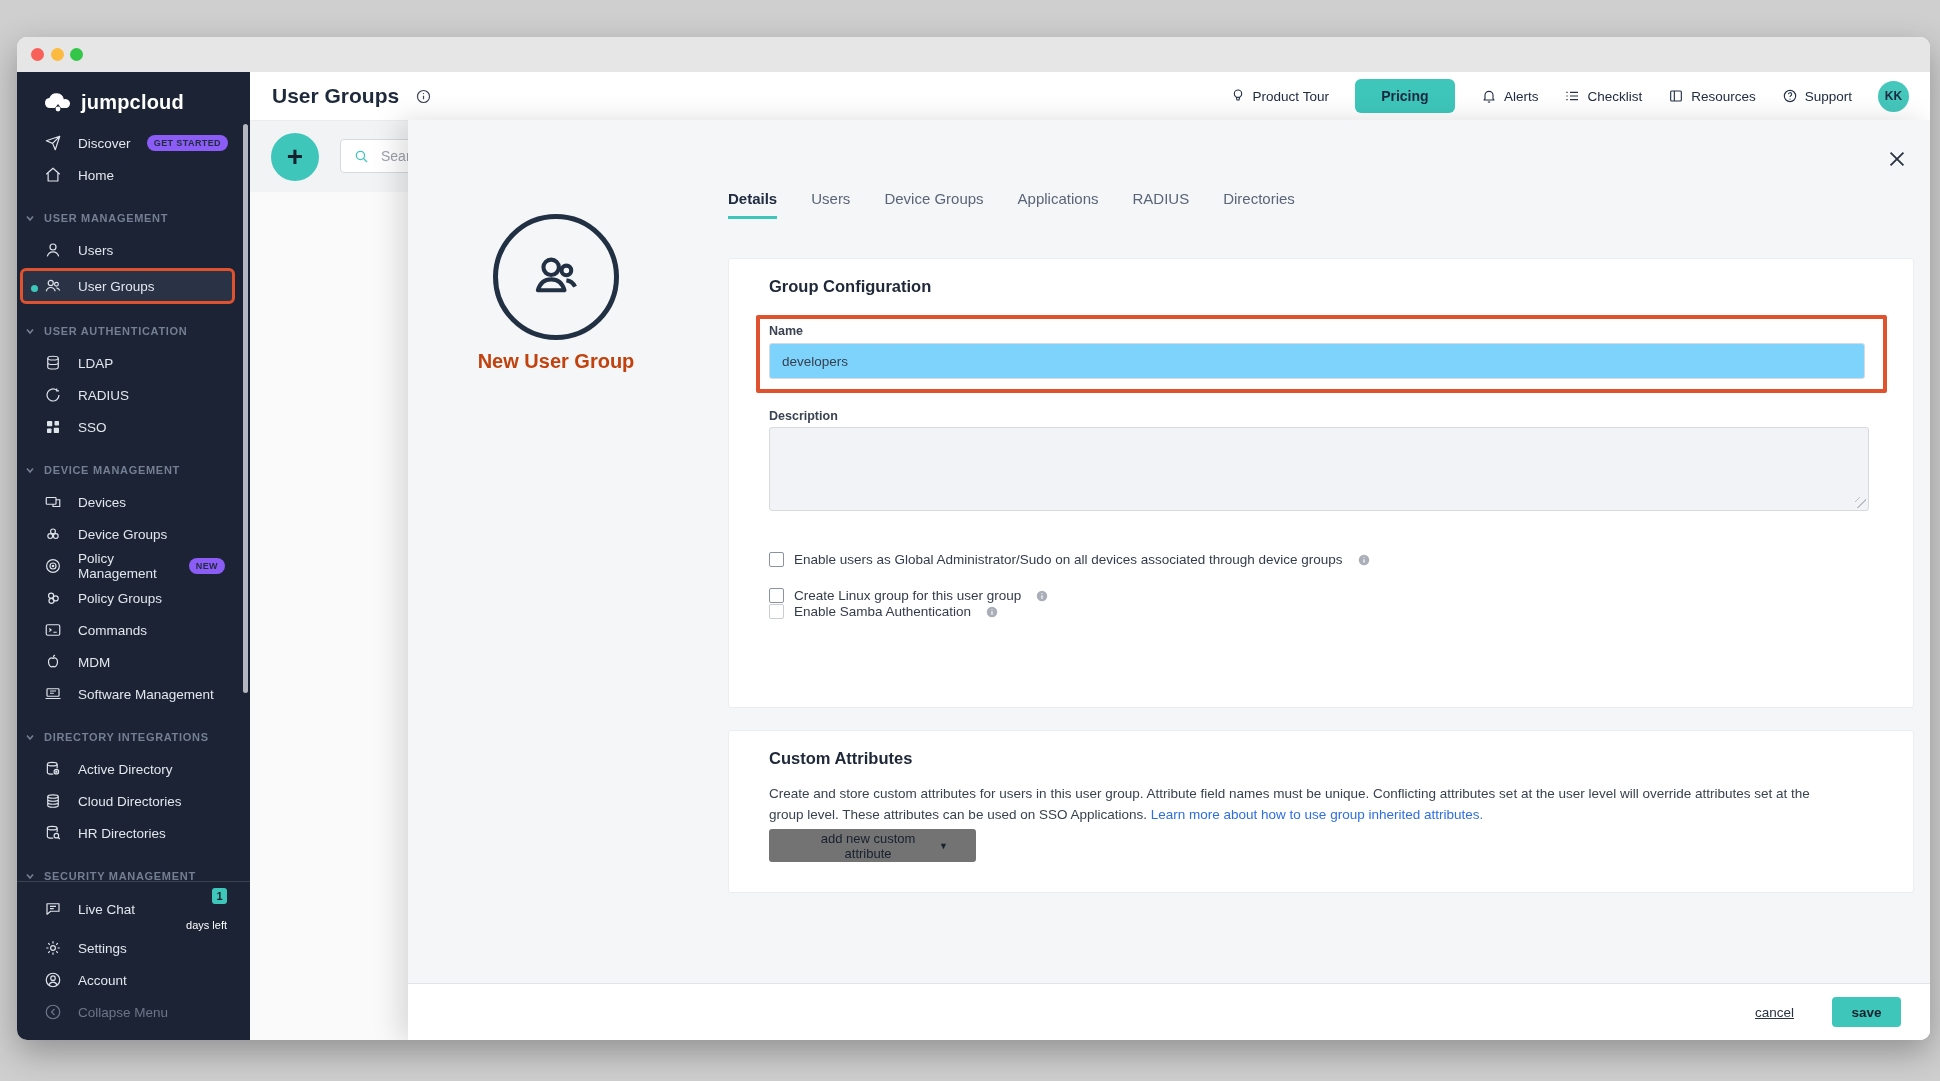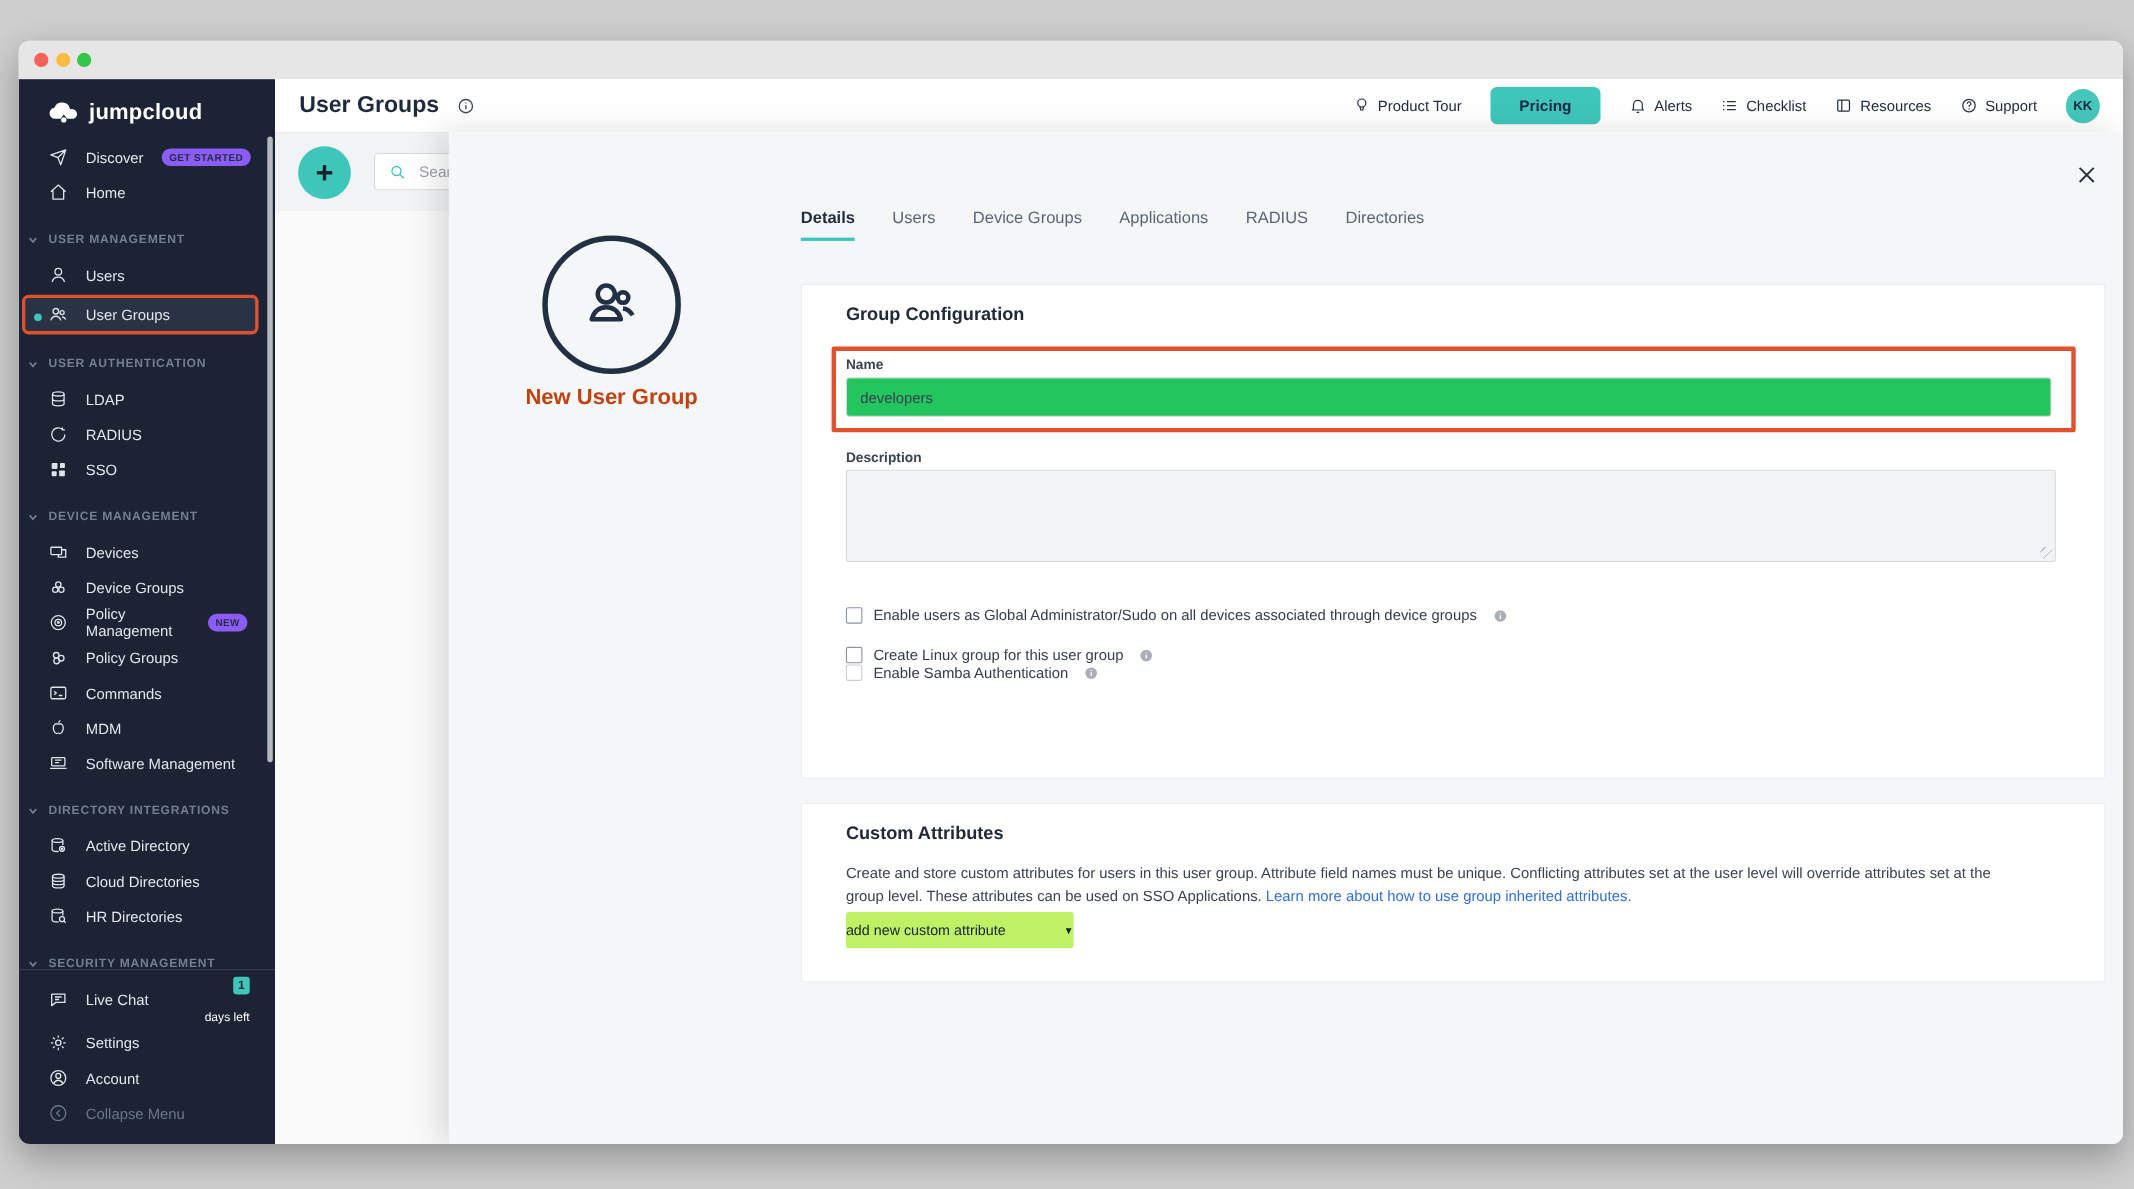--- a/index.html
+++ b/index.html
@@ -56,33 +56,33 @@
   .tabs{position:absolute;left:320px;top:70px;display:flex;gap:34px;}
   .tab{font-size:15px;font-weight:500;color:#5a6578;padding-bottom:9px;cursor:pointer;}
   .tab.active{color:#202c40;font-weight:bold;border-bottom:3px solid #3ec6bb;}
   .card{position:absolute;left:320px;width:1186px;background:#fff;border:1px solid #ecedf0;border-radius:3px;box-sizing:border-box;}
   .card1{top:138px;height:450px;}
   .card2{top:610px;height:163px;}
   .card-heading{position:absolute;left:40px;top:18px;font-size:16.5px;font-weight:bold;color:#20293a;}
   .red-box{position:absolute;left:27px;top:56px;width:1131px;height:78px;border:4px solid #e0512d;border-radius:2px;box-sizing:border-box;}
   .field-label{font-size:12.5px;font-weight:bold;color:#3a4352;}
   .red-box .field-label{position:absolute;left:9px;top:5px;}
-  .name-input{position:absolute;left:9px;top:24px;width:1096px;height:36px;background:#22c55e;border:1px solid #d8dade;border-radius:3px;padding-left:12px;font-size:13.5px;color:#37404f;box-sizing:border-box;font-family:inherit;outline:none;}
+  .name-input{position:absolute;left:9px;top:24px;width:1096px;height:36px;background:#7dd3fc;border:1px solid #d8dade;border-radius:3px;padding-left:12px;font-size:13.5px;color:#37404f;box-sizing:border-box;font-family:inherit;outline:none;}
   .desc-label{position:absolute;left:40px;top:150px;}
   .desc-area{position:absolute;left:40px;top:168px;width:1100px;height:84px;background:#f2f3f6;border:1px solid #d8dade;border-radius:3px;box-sizing:border-box;resize:none;font-family:inherit;outline:none;}
   .resize-grip{position:absolute;left:1126px;top:238px;width:11px;height:11px;background:
     repeating-linear-gradient(135deg,transparent 0 3px,#b9bdc6 3px 4px,transparent 4px 6px);cursor:nwse-resize;}
   .cb-row{position:absolute;left:40px;display:flex;align-items:center;gap:10px;}
   .cb-box{width:15px;height:15px;border:1.5px solid #8b93a1;border-radius:2px;background:#fff;cursor:pointer;box-sizing:border-box;}
   .cb-box.disabled{border-color:#c9cdd5;cursor:default;}
   .cb-label{font-size:13.5px;color:#333c4c;white-space:nowrap;text-align:right;}
   .info-icn{display:inline-flex;color:#a9aeb8;margin-left:4px;cursor:pointer;}
   .ca-para{position:absolute;left:40px;top:52px;font-size:13.5px;color:#39424f;line-height:21px;white-space:nowrap;}
   .ca-link{color:#2f6ede;font-weight:500;cursor:pointer;}
-  .ca-btn{position:absolute;left:40px;top:98px;width:207px;height:33px;background:#bef264;border:none;border-radius:3px;display:flex;align-items:center;justify-content:space-between;padding:0 0;cursor:pointer;font-family:inherit;}
+  .ca-btn{position:absolute;left:40px;top:98px;width:207px;height:33px;background:#737373;border:none;border-radius:3px;display:flex;align-items:center;justify-content:space-between;padding:0 28px;cursor:pointer;font-family:inherit;}
   .ca-btn-label{font-size:13px;color:#17202e;}
   .ca-caret{color:#17202e;font-size:9px;}
   .modal-footer{position:absolute;left:0;right:0;bottom:0;height:57px;background:#fff;border-top:1px solid #e4e4e8;display:flex;align-items:center;justify-content:flex-end;gap:38px;padding-right:29px;box-sizing:border-box;}
   .cancel-link{font-size:13.5px;color:#2a3342;text-decoration:underline;cursor:pointer;}
   .save-btn{width:69px;height:30px;background:#3ec6bb;border:none;border-radius:4px;font-size:13.5px;font-weight:bold;color:#15222e;cursor:pointer;font-family:inherit;}
   svg{display:block;}
 </style>
 </head>
 <body>
 
@@ -511,14 +511,18 @@
         <span>Create and store custom attributes for users in this user group. Attribute field names must be unique. Conflicting attributes set at the user level will override attributes set at the</span><br>
         <span>group level. These attributes can be used on SSO Applications.</span>
         <span class="ca-link">Learn more about how to use group inherited attributes.</span>
       </div>
       <button class="ca-btn">
         <span class="ca-btn-label">add new custom attribute</span>
         <span class="ca-caret">▼</span>
       </button>
     </div>
 
+    <div class="modal-footer">
+      <span class="cancel-link">cancel</span>
+      <button class="save-btn">save</button>
+    </div>
   </div>
 </div>
 
 </body></html>

